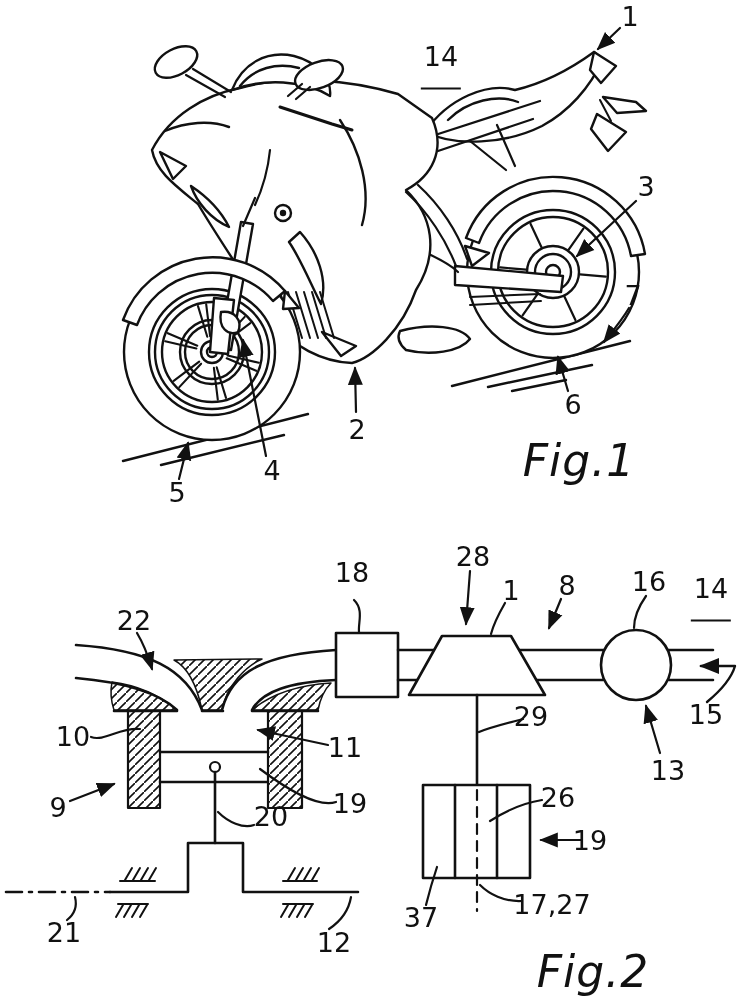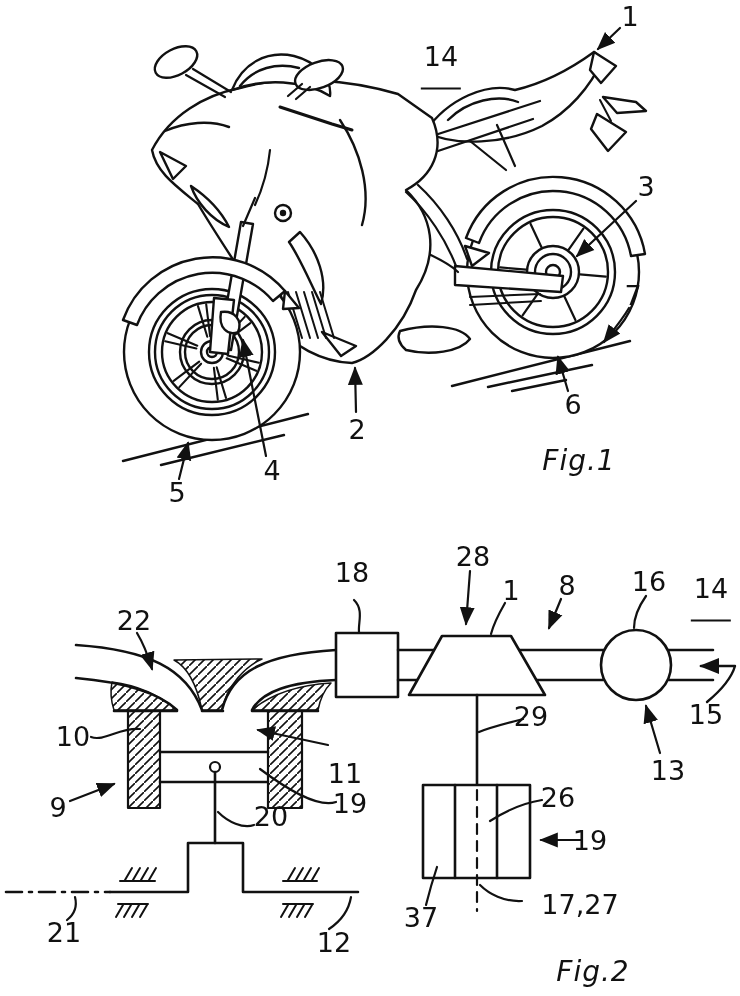--- a/index.html
+++ b/index.html
@@ -3,21 +3,21 @@
 <meta charset="utf-8">
 <style>
   html,body{margin:0;padding:0;background:#fff;}
   .page{position:relative;width:740px;height:996px;background:#ffffff;overflow:hidden;
         font-family:"DejaVu Sans",sans-serif;}
   svg{position:absolute;left:0;top:0;}
   .ref{position:absolute;transform:translate(-50%,-50%);font-size:27px;line-height:1;
        color:#111;white-space:nowrap;}
   .uline{border-bottom:2.5px solid #111;padding:0 3px 18px;}
   .caption{position:absolute;transform:translate(-50%,-50%);font-style:italic;
-           font-size:28px;color:#111;letter-spacing:1px;}
+           font-size:44px;color:#111;letter-spacing:1px;}
 </style>
 </head>
 <body>
 
 <div class="page">
 
 <svg width="740" height="996" viewBox="0 0 740 996">
   <defs>
     <marker id="arr" viewBox="0 0 10 10" refX="9" refY="5" markerWidth="8.5" markerHeight="8.5" orient="auto-start-reverse">
       <path d="M0,1 L10,5 L0,9 Z" fill="#111"></path>
@@ -263,26 +263,26 @@
   <div class="ref" style="left:352px;top:572px">18</div>
   <div class="ref" style="left:473px;top:556px">28</div>
   <div class="ref" style="left:511px;top:590px">1</div>
   <div class="ref" style="left:567px;top:585px">8</div>
   <div class="ref" style="left:649px;top:581px">16</div>
   <div class="ref uline" style="left:711px;top:598px">14</div>
   <div class="ref" style="left:706px;top:714px">15</div>
   <div class="ref" style="left:668px;top:770px">13</div>
   <div class="ref" style="left:531px;top:716px">29</div>
   <div class="ref" style="left:73px;top:736px">10</div>
-  <div class="ref" style="left:345px;top:773px">11</div>
+  <div class="ref" style="left:345px;top:747px">11</div>
   <div class="ref" style="left:58px;top:807px">9</div>
   <div class="ref" style="left:350px;top:803px">19</div>
   <div class="ref" style="left:271px;top:816px">20</div>
   <div class="ref" style="left:64px;top:932px">21</div>
   <div class="ref" style="left:334px;top:942px">12</div>
   <div class="ref" style="left:421px;top:917px">37</div>
   <div class="ref" style="left:558px;top:797px">26</div>
   <div class="ref" style="left:590px;top:840px">19</div>
-  <div class="ref" style="left:580px;top:904px">17,27</div>
+  <div class="ref" style="left:552px;top:904px">17,27</div>
   <div class="caption" style="left:593px;top:971px">Fig.2</div>
 </div>
 
 </div>
 
 </body></html>

